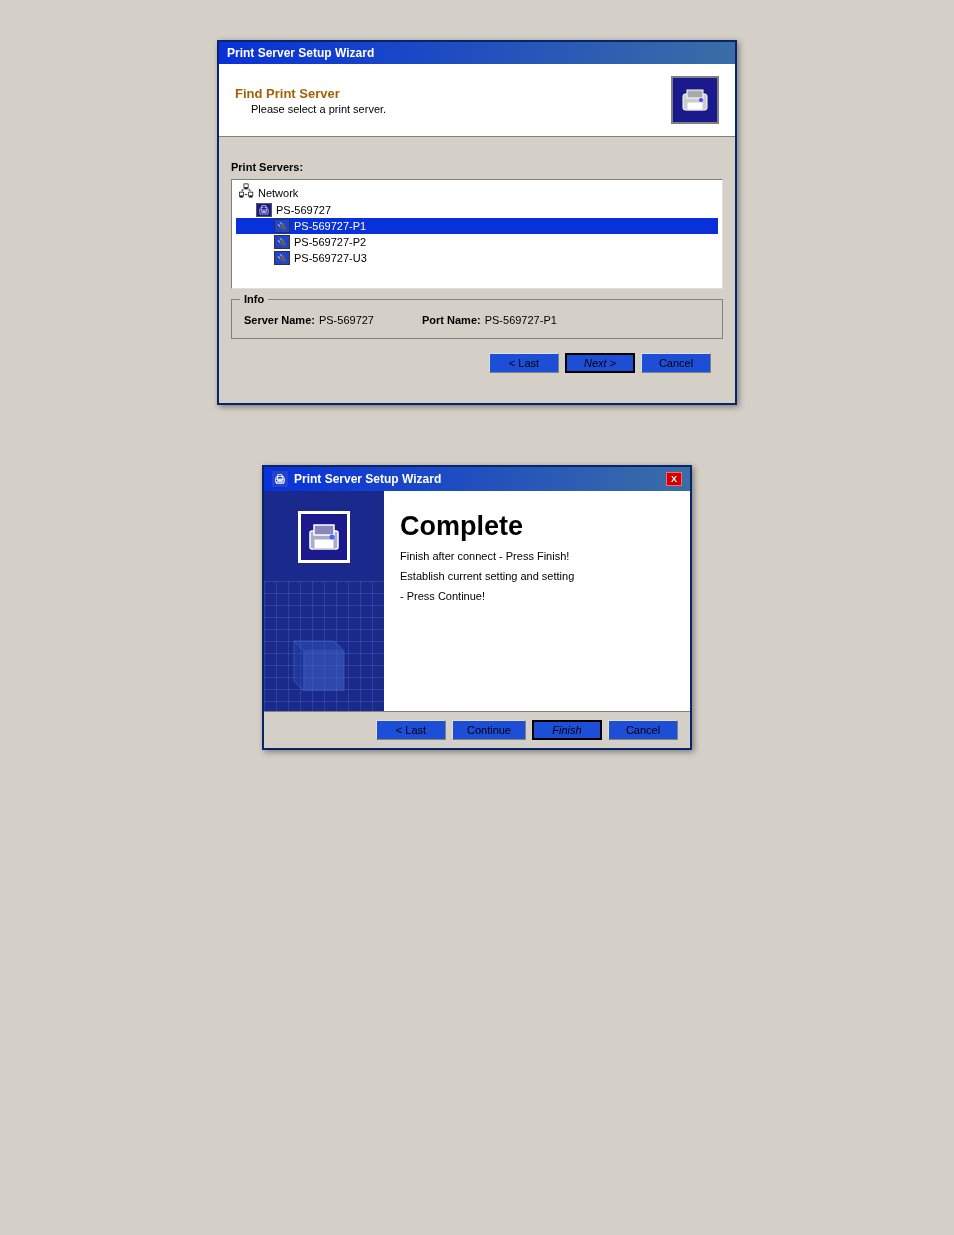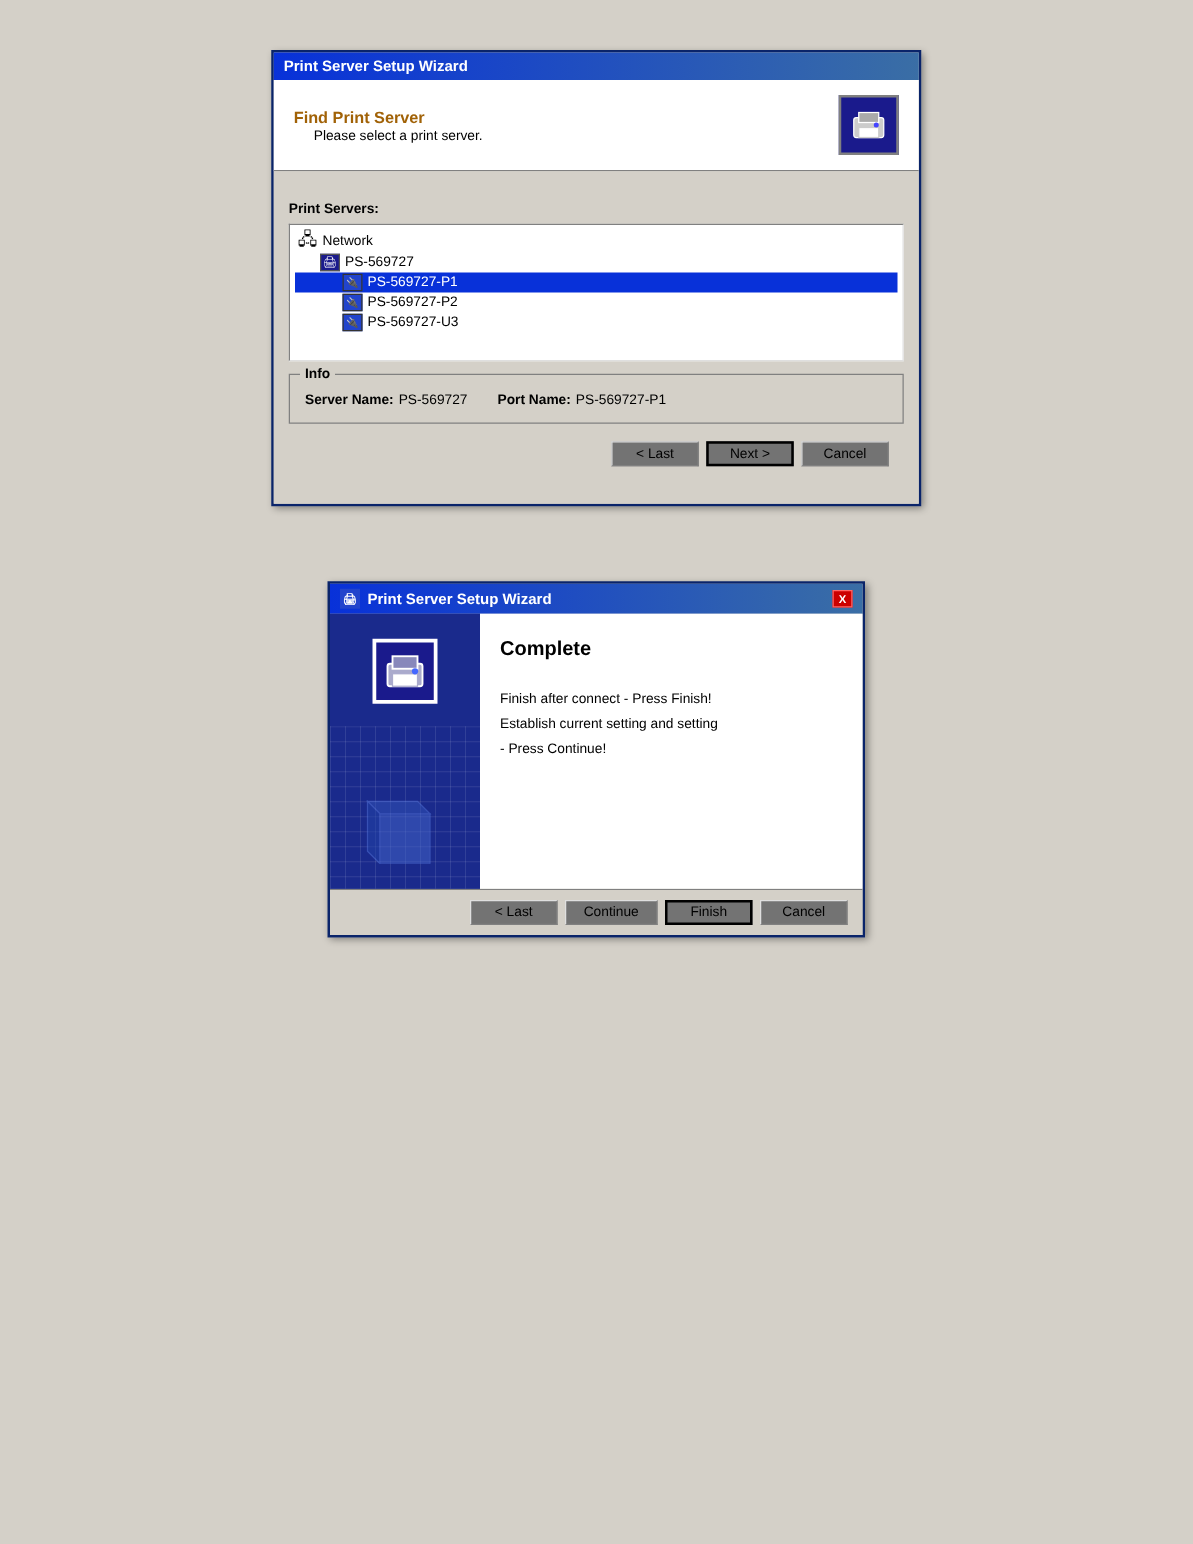--- a/index.html
+++ b/index.html
@@ -168,21 +168,21 @@
       top: -7px;
       left: 8px;
       background: #d4d0c8;
       padding: 0 4px;
       font-size: 11px;
       font-weight: bold;
     }
 
     .info-row {
       display: flex;
-      gap: 24px;
+      gap: 48px;
       font-size: 11px;
       margin-bottom: 4px;
       margin-top: 6px;
     }
 
     .info-item {
       display: flex;
       gap: 4px;
     }
 
@@ -193,33 +193,34 @@
     .buttons-row {
       display: flex;
       justify-content: flex-end;
       gap: 6px;
       padding: 6px 12px 10px 12px;
     }
 
     .win-btn {
       padding: 3px 14px;
       font-size: 11px;
-      background: #737373;
+      background: #1d4ed8;
       border-top: 1px solid #dfdfdf;
       border-left: 1px solid #dfdfdf;
       border-right: 1px solid #808080;
       border-bottom: 1px solid #808080;
       cursor: pointer;
       min-width: 70px;
       text-align: center;
     }
 
     .win-btn.default {
       border: 2px solid #000;
       padding: 2px 12px;
+      font-style: italic;
     }
 
     
     .dialog2 {
       width: 430px;
       border: 2px solid #0a246a;
       background: #d4d0c8;
       box-shadow: 2px 2px 6px rgba(0,0,0,0.4);
     }
 
@@ -319,24 +320,24 @@
       opacity: 0.5;
     }
 
     .dialog2-main {
       flex: 1;
       padding: 20px 16px 16px 16px;
       background: white;
     }
 
     .complete-title {
-      font-size: 16px;
+      font-size: 27px;
       font-weight: bold;
       color: #000;
-      margin-bottom: 24px;
+      margin-bottom: 8px;
     }
 
     .complete-text {
       font-size: 11px;
       color: #000;
       margin-bottom: 8px;
     }
 
     .dialog2-buttons {
       display: flex;

